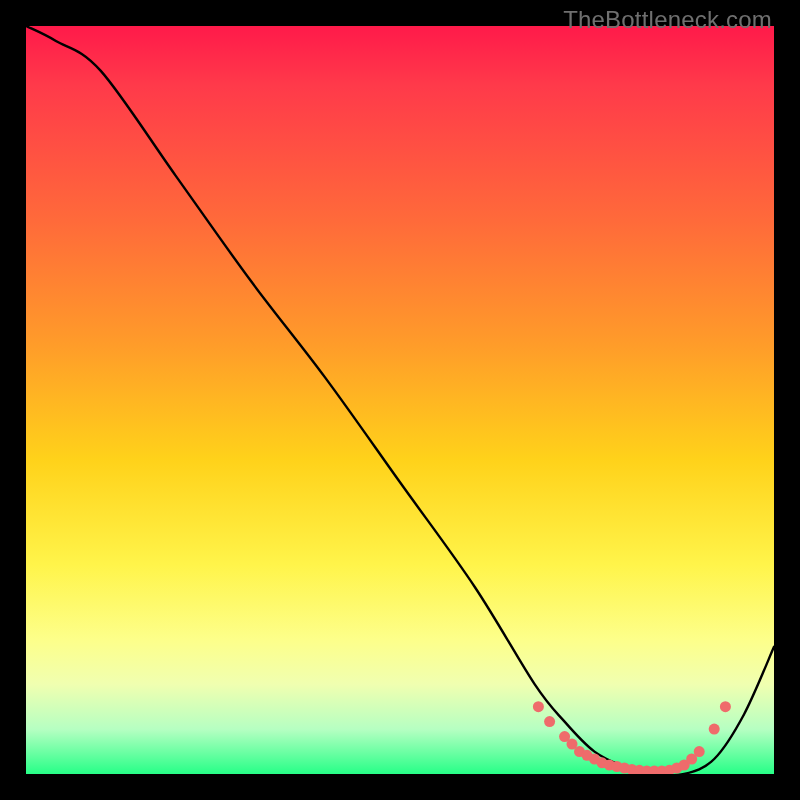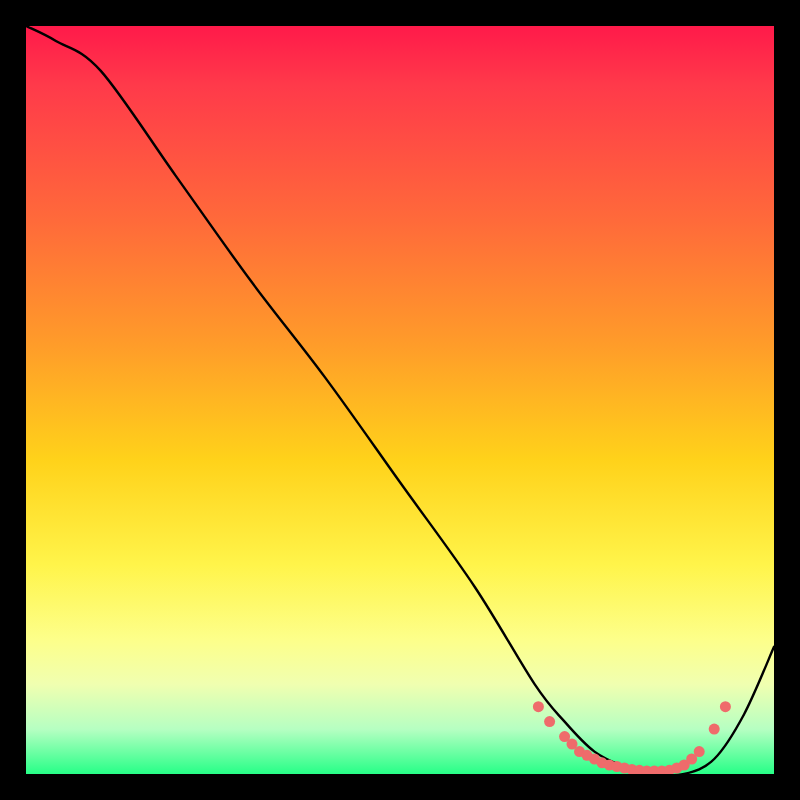--- a/index.html
+++ b/index.html
@@ -85,13 +85,14 @@
           <circle cx="643.3" cy="744.3" r="5.5" fill="#ef6b6b"></circle>
           <circle cx="650.8" cy="742.0" r="5.5" fill="#ef6b6b"></circle>
           <circle cx="658.2" cy="739.0" r="5.5" fill="#ef6b6b"></circle>
           <circle cx="665.7" cy="733.0" r="5.5" fill="#ef6b6b"></circle>
           <circle cx="673.2" cy="725.6" r="5.5" fill="#ef6b6b"></circle>
           <circle cx="688.2" cy="703.1" r="5.5" fill="#ef6b6b"></circle>
           <circle cx="699.4" cy="680.7" r="5.5" fill="#ef6b6b"></circle>
         </g>
     </svg>
   </div>
+  <div class="attrib">TheBottleneck.com</div>
 </div>
 
 </body></html>

